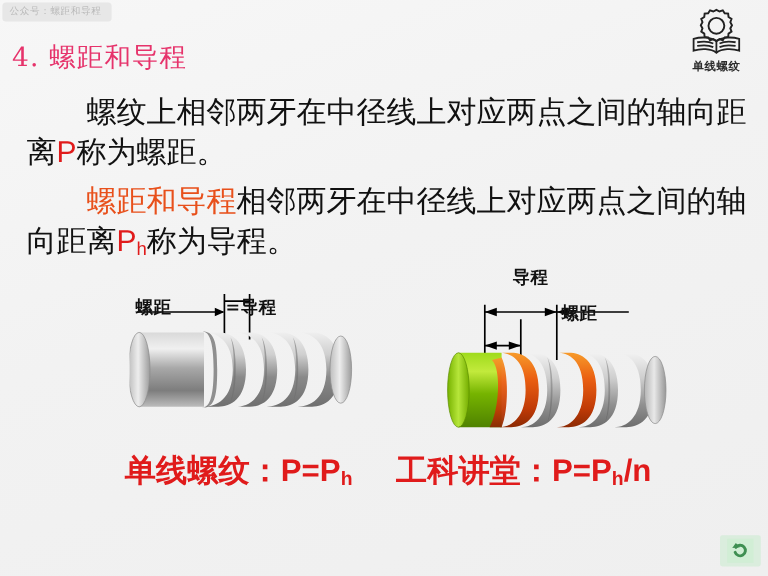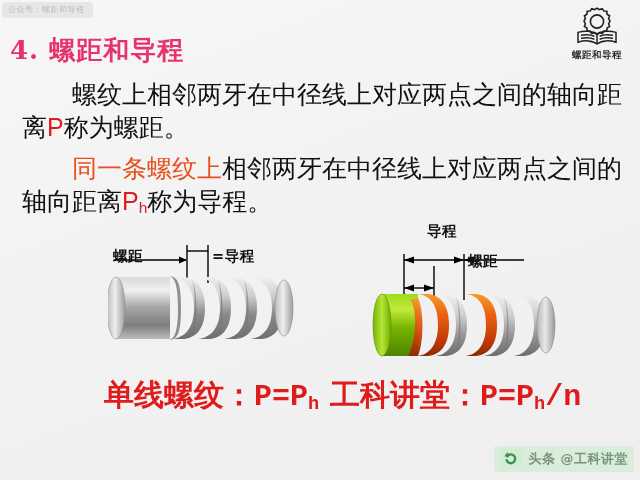--- a/index.html
+++ b/index.html
@@ -33,21 +33,21 @@
   .logo svg{display:block;}
   .logo-text{
     font-size:9.5px;font-weight:bold;color:#2b2b2b;
     letter-spacing:.5px;margin-top:1px;
     font-family:"DejaVu Sans","Liberation Sans",sans-serif;
   }
 
   
   .title{
     position:absolute;left:10px;top:33px;
-    font-size:26px;font-weight:bold;
+    font-size:22px;font-weight:normal;
     color:#e6336b;
     letter-spacing:1px;
     font-family:"DejaVu Serif","Liberation Serif",serif;
   }
 
   
   .para{
     position:absolute;
     font-family:Liberation Sans, sans-serif;
     font-size:25px;
@@ -68,29 +68,29 @@
   .fig-right{left:372px;top:238px;width:212px;height:123px;}
   .fig svg{display:block;}
 
   .dimlabel{
     position:absolute;
     font-family:"DejaVu Sans","Liberation Sans",sans-serif;
     font-size:14.5px;font-weight:bold;color:#111;
     white-space:nowrap;letter-spacing:.5px;
   }
   .lbl-l-pitch{left:113px;top:247px;}
-  .lbl-l-lead{left:188px;top:247px;padding-left:24px;}
+  .lbl-l-lead{left:188px;top:247px;}
   .lbl-r-lead{left:427px;top:222px;}
   .lbl-r-pitch{left:468px;top:252px;}
 
   
   .formula{
     position:absolute;top:375px;
-    font-family:Liberation Mono, monospace;
-    font-size:30px;font-weight:bold;color:#e01b1b;
+    font-family:Liberation Sans, sans-serif;
+    font-size:26px;font-weight:bold;color:#e01b1b;
     white-space:nowrap;
   }
   .formula-left{left:104px;}
   .formula-right{left:330px;}
 
   
   .wm-bottom{
     position:absolute;right:6px;bottom:8px;
     display:flex;align-items:center;gap:6px;
     padding:3px 6px;
@@ -125,31 +125,31 @@
         <g fill="none" stroke="#222" stroke-width="1.5">
           <path d="M23 30.5 C18.5 26.6 10 26.6 4 28.4 L4 38.2 C10 36.2 18.5 36.2 23 40 C27.5 36.2 36 36.2 42 38.2 L42 28.4 C36 26.6 27.5 26.6 23 30.5 Z"></path>
           <path d="M23 30.5 L23 40"></path>
           <path d="M7 31.2 C12 30.3 17 30.6 20.4 32.2"></path>
           <path d="M39 31.2 C34 30.3 29 30.6 25.6 32.2"></path>
           <path d="M7 34.3 C12 33.4 17 33.7 20.4 35.3"></path>
           <path d="M39 34.3 C34 33.4 29 33.7 25.6 35.3"></path>
         </g>
       </svg>
     </span>
-    <span class="logo-text">螺距和导程</span>
+    <span class="logo-text">单线螺纹</span>
   </div>
 
   <div class="title">4. 螺距和导程</div>
 
   <div class="para para1">
     <span class="indent"></span><span>螺纹上相邻两牙在中径线上对应两点之间的轴向距离</span><span class="red">P</span><span>称为螺距。</span>
   </div>
 
   <div class="para para2">
-    <span class="indent"></span><span class="orange">同一条螺纹上</span><span>相邻两牙在中径线上对应两点之间的轴向距离</span><span class="red"><span>P</span><sub>h</sub></span><span>称为导程。</span>
+    <span class="indent"></span><span class="orange">螺距和导程</span><span>相邻两牙在中径线上对应两点之间的轴向距离</span><span class="red"><span>P</span><sub>h</sub></span><span>称为导程。</span>
   </div>
 
   <div class="fig fig-left">
     <svg width="200" height="118" viewBox="0 0 200 118">
       <defs>
         <linearGradient id="shaftL" x1="0" y1="0" x2="0" y2="1">
           <stop offset="0%" stop-color="#d9d9d9"></stop>
           <stop offset="22%" stop-color="#f0f0f0"></stop>
           <stop offset="48%" stop-color="#a8a8a8"></stop>
           <stop offset="78%" stop-color="#7d7d7d"></stop>
@@ -278,16 +278,15 @@
 
   <div class="formula formula-right"><span>工科讲堂：</span><span><span>P=P</span><sub>h</sub><span>/n</span></span></div>
 
   <div class="wm-bottom">
     <span class="icon">
       <svg width="16" height="16" viewBox="0 0 16 16">
         <path d="M4.2 5.2 A4.4 4.4 0 1 1 3.6 9.2" fill="none" stroke="#3f8f52" stroke-width="2.4" stroke-linecap="round"></path>
         <polygon points="4.2,1.6 7.6,5.0 1.2,5.6" fill="#3f8f52"></polygon>
       </svg>
     </span>
-    <span class="wtext">头条 @工科讲堂</span>
   </div>
 
 </div>
 
 </body></html>

